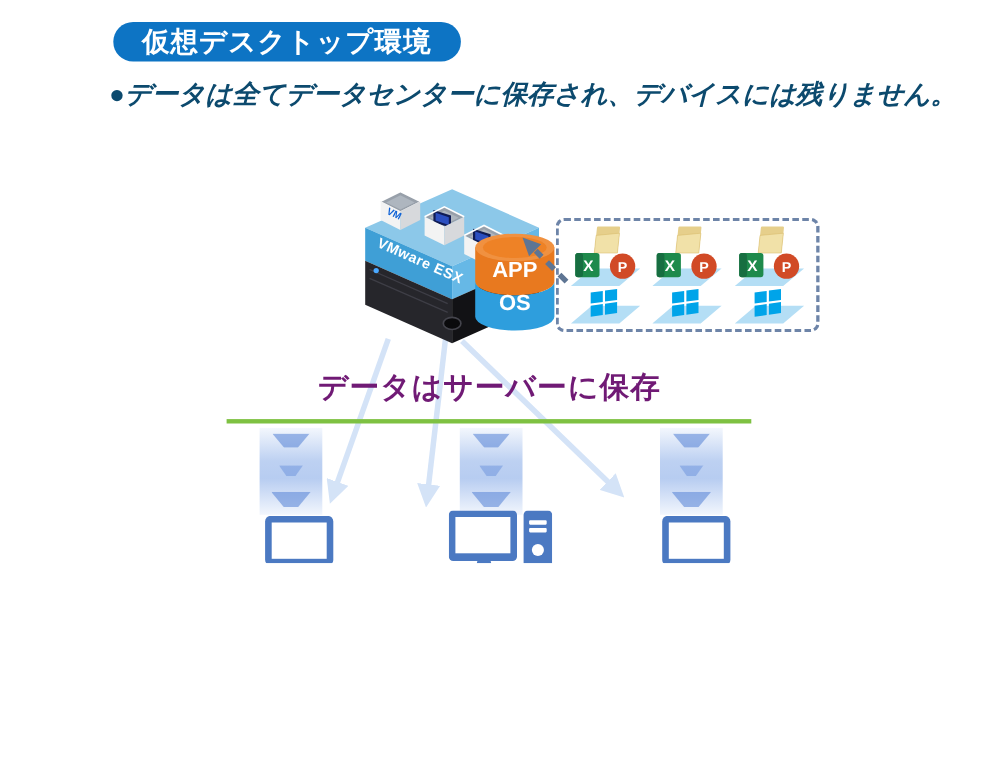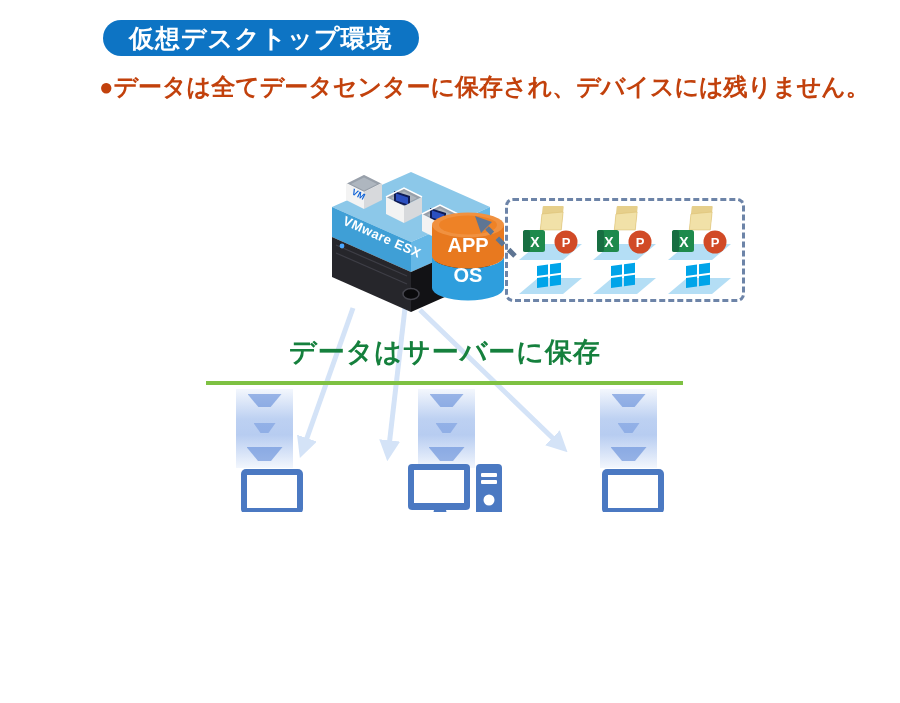--- a/index.html
+++ b/index.html
@@ -6,23 +6,23 @@
   .stage{
     position:relative;width:900px;height:512px;background:#ffffff;overflow:hidden;
     font-family:"Liberation Sans","DejaVu Sans",sans-serif;
     margin-left:15px;
   }
   .badge{
     position:absolute;left:88px;top:20px;height:36px;line-height:36px;
     padding:0 26px;border-radius:18px;background:#0d74c4;color:#ffffff;
     font-size:25px;font-weight:bold;letter-spacing:1px;
   }
-  .bullets{position:absolute;left:84px;top:70px;color:#c2410c;font-size:24px;font-weight:bold;line-height:33px;white-space:nowrap;}
+  .bullets{position:absolute;left:84px;top:70px;color:#0c4a6e;font-size:24px;font-weight:bold;line-height:33px;white-space:nowrap;font-style:italic;}
   .caption{position:absolute;left:190px;top:334px;width:480px;text-align:center;
-    color:#15803d;font-size:27px;font-weight:bold;letter-spacing:1px;z-index:3;}
+    color:#701a75;font-size:27px;font-weight:bold;letter-spacing:1px;z-index:3;}
   .green-line{position:absolute;left:191px;top:381px;width:477px;height:4px;background:#7ec142;z-index:3;}
   .abs{position:absolute;}
   .arrows-overlay{left:150px;top:298px;z-index:1;}
   .server-svg{left:293px;top:168px;z-index:2;}
   .cylinder-svg{left:412px;top:206px;z-index:3;}
   .slate-arrow-svg{left:452px;top:212px;z-index:4;}
   .vdi-box{
     position:absolute;left:490px;top:198px;width:240px;height:104px;box-sizing:border-box;
     border:3px dashed #6d84a8;border-radius:8px;display:flex;justify-content:space-evenly;
     align-items:center;z-index:2;background:transparent;

